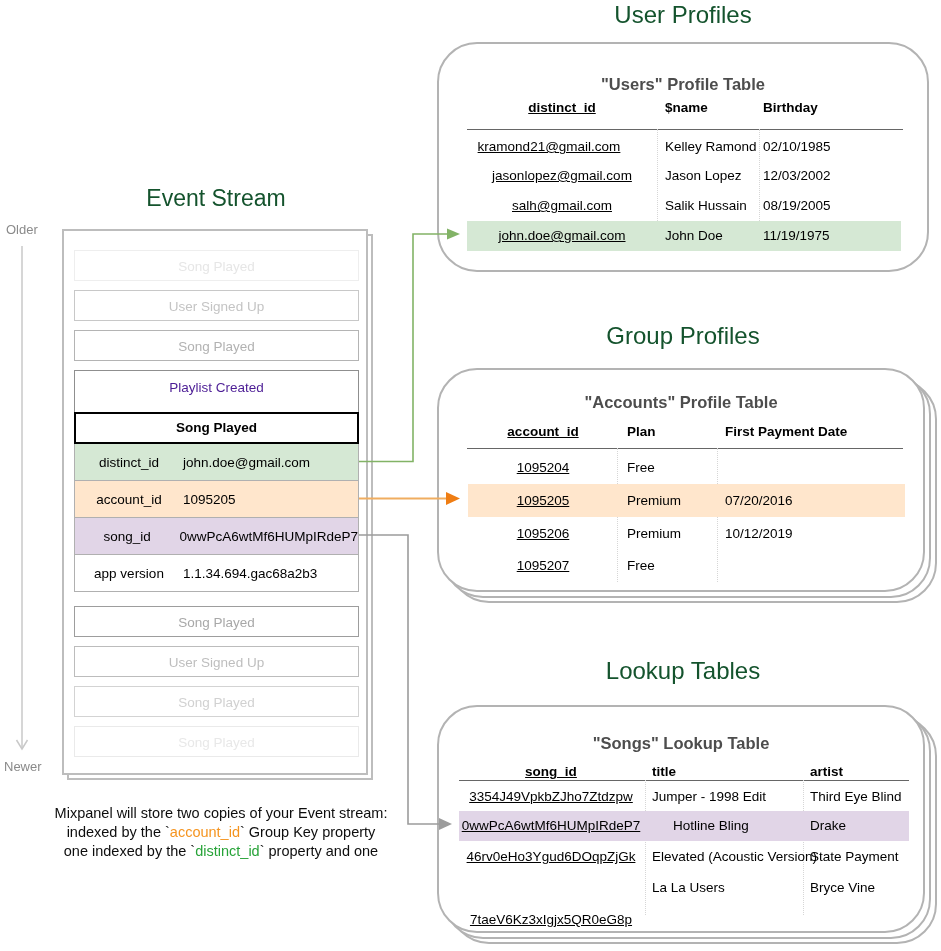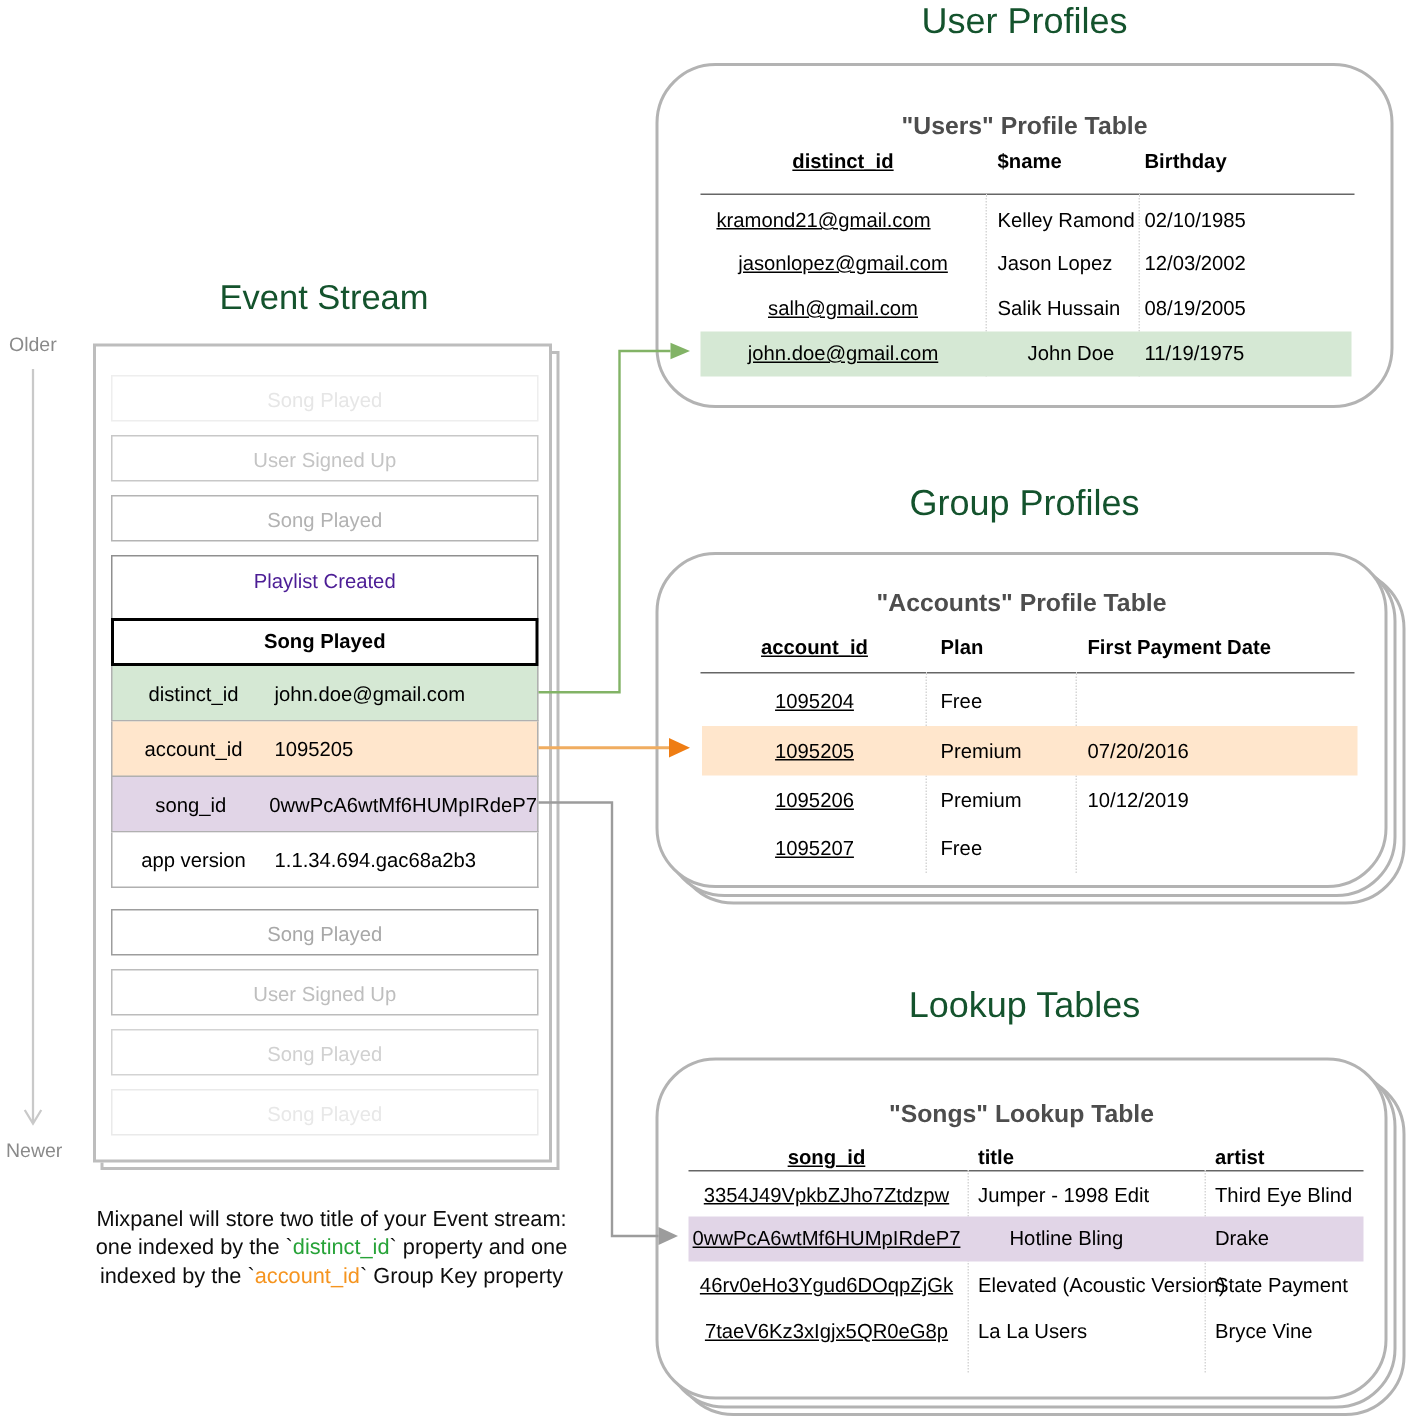--- a/index.html
+++ b/index.html
@@ -128,21 +128,21 @@
       <span class="cell" style="left:226px;">Jason Lopez</span>
       <span class="cell" style="left:324px;">12/03/2002</span>
     </div>
     <div class="trow" style="top:146px;height:31px;line-height:31px;">
       <span class="cell cc u" style="left:28px;width:190px;">salh@gmail.com</span>
       <span class="cell" style="left:226px;">Salik Hussain</span>
       <span class="cell" style="left:324px;">08/19/2005</span>
     </div>
     <div class="trow" style="top:177px;height:30px;line-height:30px;">
       <span class="cell cc u" style="left:28px;width:190px;">john.doe@gmail.com</span>
-      <span class="cell" style="left:226px;margin-left:20px;">John Doe</span>
+      <span class="cell" style="left:226px;">John Doe</span>
       <span class="cell" style="left:324px;">11/19/1975</span>
     </div>
   </div>
 
   <div class="sec-title" style="top:322px;">Group Profiles</div>
   <div class="shadow-card" style="left:449px;top:379px;width:488px;height:224px;"></div>
   <div class="shadow-card" style="left:443px;top:374px;width:488px;height:224px;"></div>
   <div class="card" style="left:437px;top:368px;width:488px;height:224px;">
     <div class="tbl-title" style="top:22px;">"Accounts" Profile Table</div>
     <div class="col-h cc u" style="left:24px;width:160px;top:52px;">account_id</div>
@@ -195,30 +195,30 @@
       <span class="cell cc u" style="left:22px;width:180px;">0wwPcA6wtMf6HUMpIRdeP7</span>
       <span class="cell" style="left:213px;margin-left:21px;">Hotline Bling</span>
       <span class="cell" style="left:371px;">Drake</span>
     </div>
     <div class="trow" style="top:135px;height:30px;line-height:30px;">
       <span class="cell cc u" style="left:22px;width:180px;">46rv0eHo3Ygud6DOqpZjGk</span>
       <span class="cell" style="left:213px;">Elevated (Acoustic Version)</span>
       <span class="cell" style="left:371px;">State Payment</span>
     </div>
     <div class="trow" style="top:166px;height:30px;line-height:30px;">
-      <span class="cell cc u" style="left:22px;width:180px;">7taeV6Kz3xIgjx5QR0eG8p</span>
+      <span class="cell cc u" style="left:22px;width:180px;margin-top:32px;">7taeV6Kz3xIgjx5QR0eG8p</span>
       <span class="cell" style="left:213px;">La La Users</span>
       <span class="cell" style="left:371px;">Bryce Vine</span>
     </div>
   </div>
 
   <div class="caption">
-    <div>Mixpanel will store two title of your Event stream:</div>
+    <div>Mixpanel will store two copies of your Event stream:</div>
+    <div><span>indexed by the `</span><span class="cap-orange">account_id</span><span>` Group Key property</span></div>
     <div><span>one indexed by the `</span><span class="cap-green">distinct_id</span><span>` property and one</span></div>
-    <div><span>indexed by the `</span><span class="cap-orange">account_id</span><span>` Group Key property</span></div>
   </div>
 
   <svg class="arrows" width="941" height="951" viewBox="0 0 941 951">
 
     <line x1="22" y1="246" x2="22" y2="748" stroke="#c9c9c9" stroke-width="1.5"></line>
     <polyline points="16.5,740 22,749 27.5,740" fill="none" stroke="#c9c9c9" stroke-width="1.5"></polyline>
 
     <path d="M 359 461.5 H 413 V 234 H 447" fill="none" stroke="#82b366" stroke-width="1.6"></path>
     <polygon points="447,228.5 460,234 447,239.5" fill="#82b366"></polygon>
 

